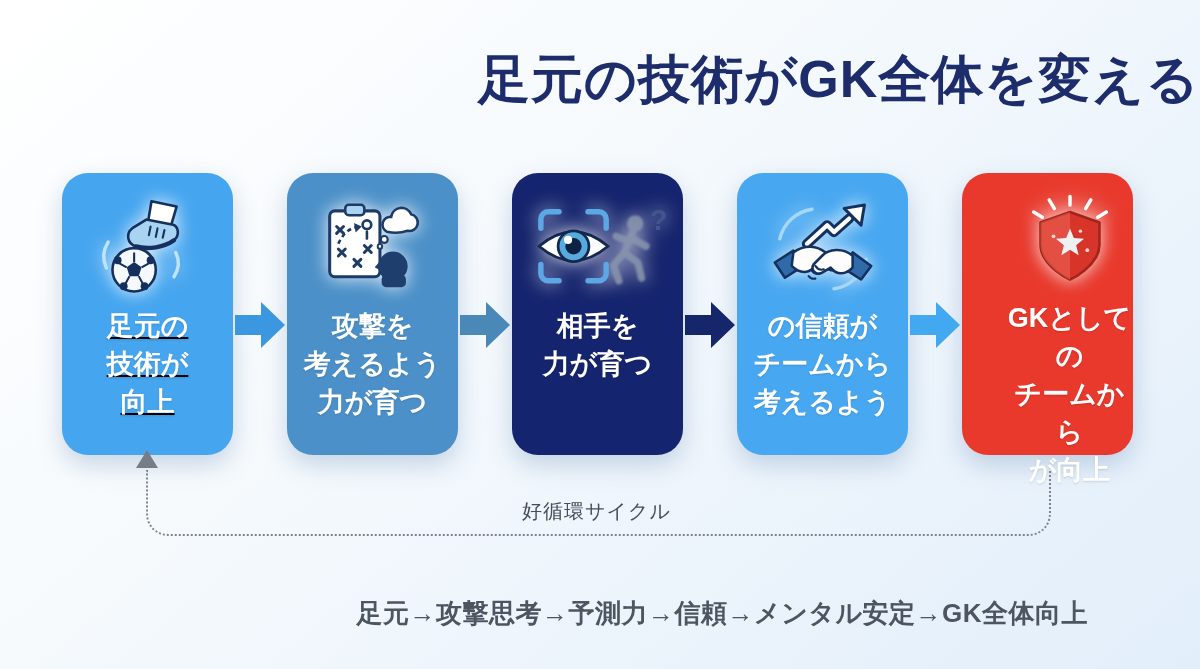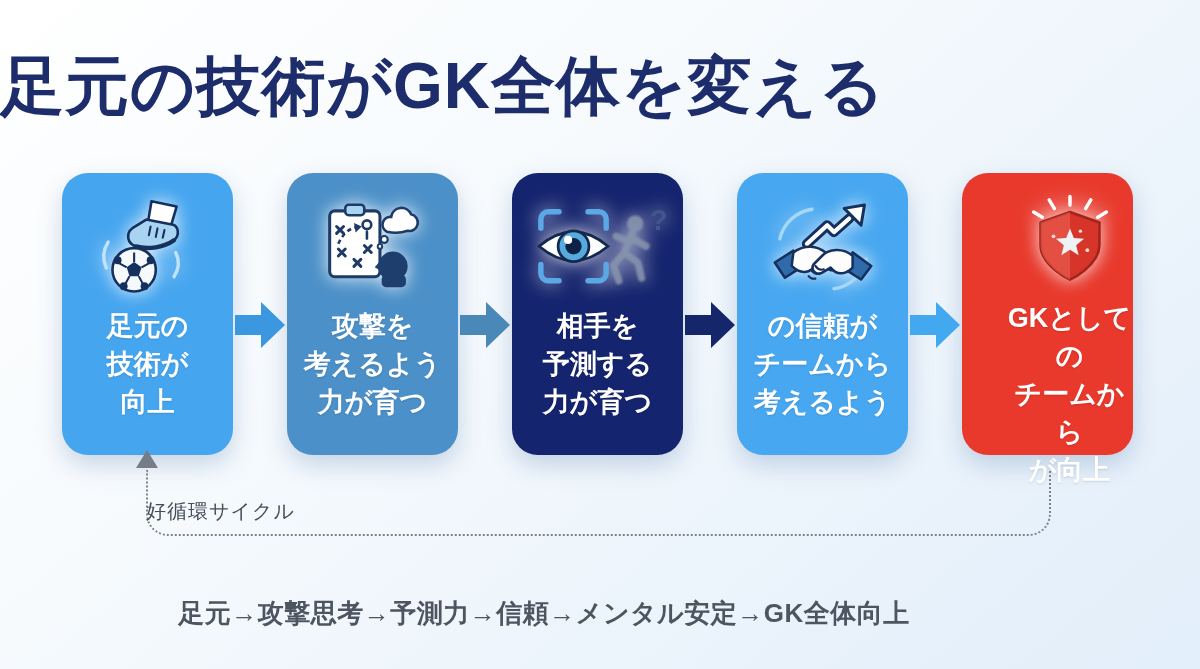--- a/index.html
+++ b/index.html
@@ -2,22 +2,22 @@
 <html><head>
 <meta charset="utf-8">
 <style>
   html,body{margin:0;padding:0;}
   .canvas{
     position:relative;width:1200px;height:669px;overflow:hidden;
     background:linear-gradient(140deg,#ffffff 0%,#f6fafd 38%,#e2eefa 100%);
     font-family:"Liberation Sans","DejaVu Sans",sans-serif;
   }
   .title{
-    margin:0;padding-top:50px;text-align:left;
-    font-size:64px;line-height:1.15;font-weight:900;letter-spacing:1px;
+    margin:0;padding-top:50px;text-align:right;
+    font-size:52px;line-height:1.15;font-weight:900;letter-spacing:1px;
   }
   .flow-row{
     position:absolute;top:173px;left:62px;width:1076px;height:282px;
     display:flex;align-items:center;
   }
   .card{
     width:171px;height:282px;border-radius:26px;flex:none;
     display:flex;flex-direction:column;align-items:center;
     padding-top:20px;box-sizing:border-box;
     box-shadow:0 10px 24px rgba(80,120,170,.28);
@@ -39,38 +39,38 @@
     border-right:2px dotted currentColor;
     border-bottom:2px dotted currentColor;
     border-bottom-left-radius:22px;border-bottom-right-radius:22px;
   }
   .cycle-arrowhead{
     position:absolute;left:136px;top:450px;width:0;height:0;
     border-left:11px solid transparent;border-right:11px solid transparent;
     border-bottom:18px solid currentColor;
   }
   .cycle-label{
-    position:absolute;left:146px;top:498px;width:901px;text-align:left;
+    position:absolute;left:146px;top:498px;width:901px;text-align:center;
     font-size:20px;font-weight:500;letter-spacing:1px;
   }
   .summary{
-    position:absolute;left:0;top:596px;width:1088px;text-align:center;
+    position:absolute;left:0;top:596px;width:1088px;text-align:right;
     font-size:26px;font-weight:600;letter-spacing:.5px;
   }
 </style>
 </head>
 <body>
 
 <div class="canvas">
 
   <h1 class="title" style="color: rgb(29, 44, 107);">足元の技術がGK全体を変える</h1>
 
   <div class="flow-row">
 
-    <div class="card" style="background: rgb(69, 165, 239);">
+    <div class="card" style="background: rgb(69, 165, 239); text-decoration: underline;">
       <div class="icon-wrap">
         <svg viewBox="0 0 120 120" width="104" height="104">
           <path d="M14 52 Q5 66 12 82" stroke="#bfe3f8" stroke-width="4" fill="none" stroke-linecap="round"></path>
           <path d="M92 64 Q99 78 90 92" stroke="#bfe3f8" stroke-width="4" fill="none" stroke-linecap="round"></path>
           <path d="M64 5 L93 11 L86 35 L60 29 Z" fill="#ffffff" stroke="#16305e" stroke-width="3" stroke-linejoin="round"></path>
           <path d="M58 26 L89 32 C95 34 97 44 90 50 C79 58 60 61 46 57 C36 54 34 42 42 36 Z" fill="#a8d4f2" stroke="#16305e" stroke-width="3" stroke-linejoin="round"></path>
           <path d="M63 34 L61 44 M71 36 L69 46 M79 38 L77 47" stroke="#16305e" stroke-width="2.4" stroke-linecap="round"></path>
           <path d="M46 57 C60 61 79 58 90 50" stroke="#16305e" stroke-width="5" fill="none" stroke-linecap="round"></path>
           <circle cx="44" cy="84" r="25" fill="#f5f9fc" stroke="#16305e" stroke-width="3"></circle>
           <path d="M44 75 L52.6 81.2 L49.3 91.3 L38.7 91.3 L35.4 81.2 Z" fill="#16305e"></path>
@@ -146,21 +146,20 @@
           <circle cx="42" cy="45" r="4.5" fill="#ffffff"></circle>
           <g filter="url(#runnerBlur)" opacity="0.88">
             <circle cx="116" cy="27" r="9" fill="#8894ad"></circle>
             <path d="M113 37 L104 59 M112 43 L128 52 M110 47 L95 41 M104 59 L119 70 L123 87 M104 59 L92 73 L98 90" stroke="#8894ad" stroke-width="8" fill="none" stroke-linecap="round" stroke-linejoin="round"></path>
           </g>
           <text x="132" y="34" font-size="32" font-weight="bold" fill="#41558f" font-family="Liberation Sans, DejaVu Sans, sans-serif">?</text>
         </svg>
       </div>
       <div class="card-text">
         <div>相手を</div>
-        <div>予測する</div>
         <div>力が育つ</div>
       </div>
     </div>
 
     <span class="flow-arrow" style="color: rgb(22, 38, 107);">
       <svg viewBox="0 0 54 54" width="54" height="54">
           <path d="M2 17 H28 V4 L52 27 L28 50 V37 H2 Z" fill="currentColor"></path>
         </svg>
     </span>
 

